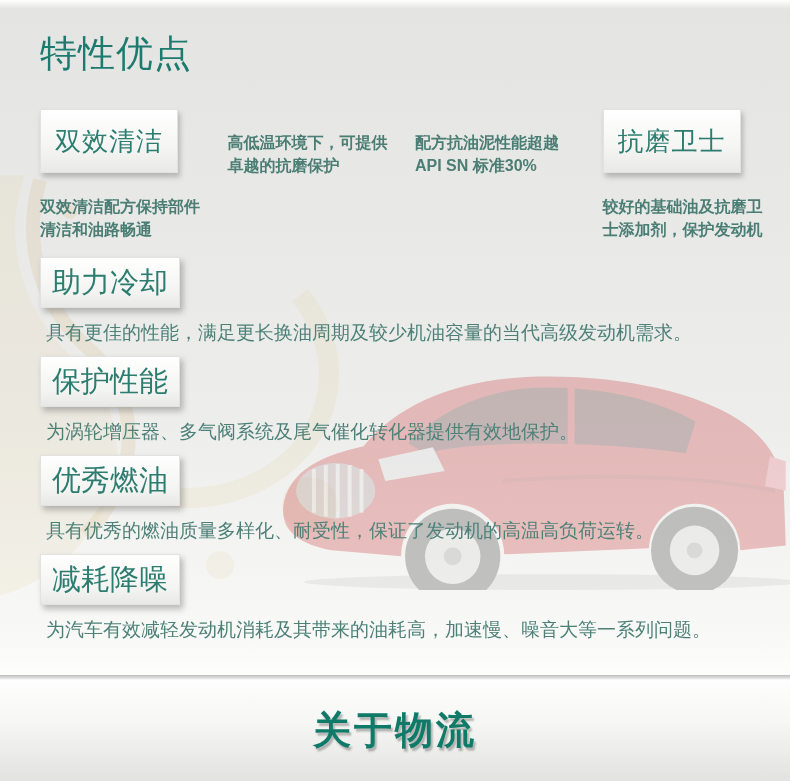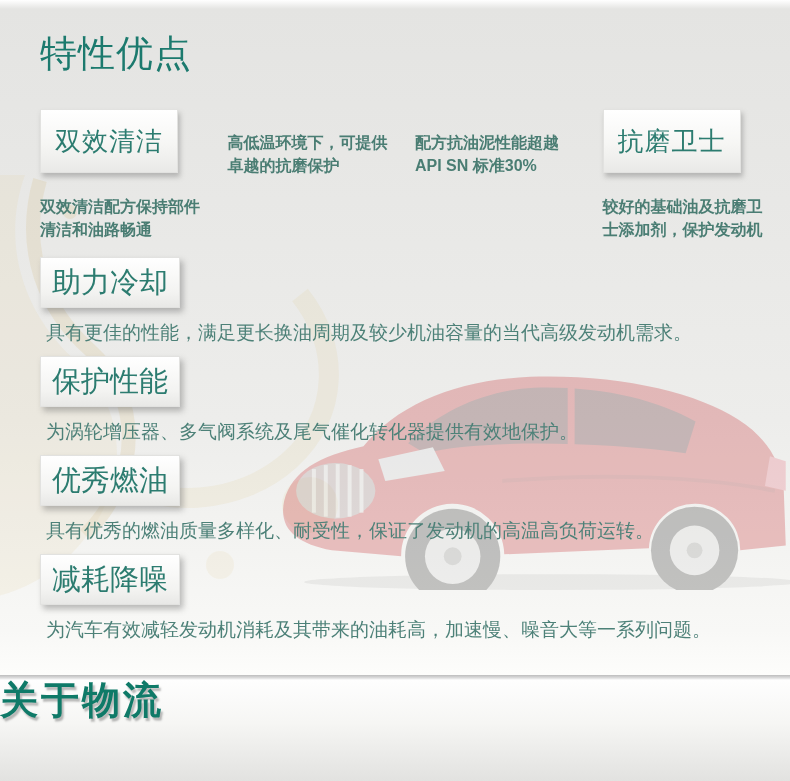--- a/index.html
+++ b/index.html
@@ -57,21 +57,21 @@
   
   .footer{
     position:relative;height:106px;
     background:linear-gradient(180deg,#fefefe 5px,#f6f6f4 45%,#e2e2e0 100%);
   }
   .footer::before{
     content:"";position:absolute;top:0;left:0;right:0;height:5px;
     background:linear-gradient(180deg,#bdbdbd 0%,#dedede 60%,rgba(255,255,255,0) 100%);
   }
   .footer-title{
-    margin:0;text-align:left;
+    margin:0;padding-top:30px;text-align:center;
     font-size:38px;font-weight:bold;color:#0f7a68;letter-spacing:3px;
     text-shadow:2px 3px 2px rgba(80,80,80,.4);
   }
 </style>
 </head>
 <body>
 
 <div class="page">
 
   <div class="content">

